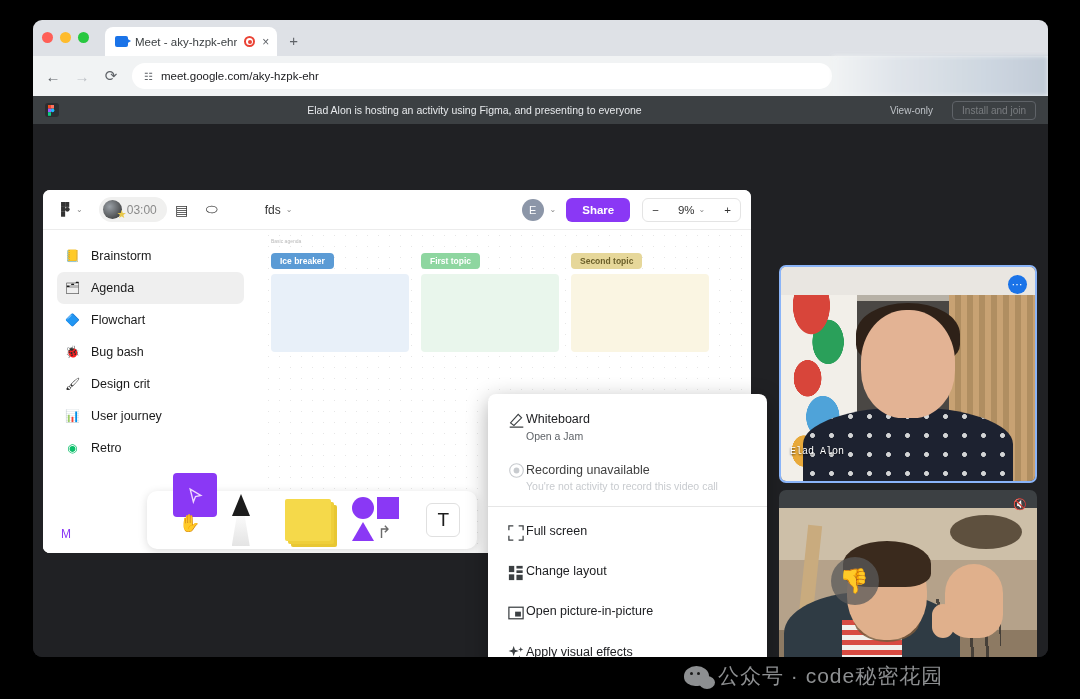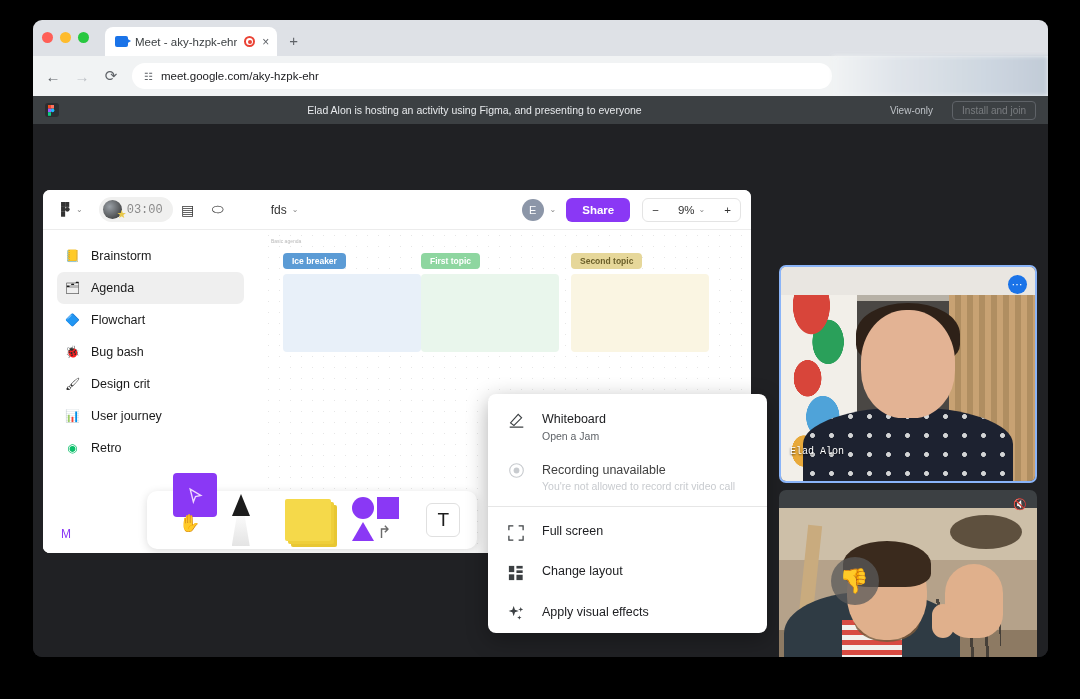--- a/index.html
+++ b/index.html
@@ -104,21 +104,21 @@
   .timer{
     display:flex;align-items:center;gap:5px;background:#f0f0ef;
     border-radius:14px; padding:3px 10px 3px 4px; margin-left:8px;
   }
   .timer-av{
     width:19px;height:19px;border-radius:50%;
     background:radial-gradient(circle at 35% 35%,#9aa0a6,#2b2b2b);
     position:relative;
   }
   .timer-star{position:absolute;right:-5px;bottom:-2px;font-size:11px;color:#e8c84a;}
-  .timer-txt{font-size:12px;color:#8a8a8a;font-family:Liberation Mono, monospace;}
+  .timer-txt{font-size:12px;color:#8a8a8a;font-family:Liberation Sans, sans-serif;}
   .fig-ic{width:30px;text-align:center;color:#333;font-size:14px;}
   .fig-name{margin-left:38px;font-size:12px;color:#333;display:flex;align-items:center;gap:5px;}
   .fig-spacer{flex:1;}
   .fig-av{
     width:22px;height:22px;border-radius:50%;background:#8c96a8;color:#fff;
     font-size:11px;display:flex;align-items:center;justify-content:center;
   }
   .share-btn{
     background:#8a38f5;color:#fff;font-size:11.5px;font-weight:bold;
     border-radius:6px;padding:6px 16px;margin-left:10px;
@@ -187,21 +187,21 @@
   }
   .m-label{position:absolute;left:18px;bottom:12px;color:#8a38f5;font-size:12px;}
 
   
   .ctxmenu{
     position:absolute;left:455px;top:270px;width:279px;
     background:#fff;border-radius:8px;
     box-shadow:0 6px 22px rgba(0,0,0,.32);
     padding:6px 0 0 0; overflow:hidden;
   }
-  .mi{display:flex;align-items:flex-start;gap:16px;padding:9px 18px;}
+  .mi{display:flex;align-items:flex-start;padding:9px 18px;}
   .mi-ic{width:20px;flex:none;display:flex;justify-content:center;padding-top:2px;color:#3c4043;}
   .mi-title{font-size:12.5px;color:#202124;line-height:1.25;}
   .mi-sub{font-size:10.5px;color:#5f6368;margin-top:2px;}
   .mi.disabled .mi-title{color:#404040;}
   .mi.disabled .mi-sub{color:#c8cbcf;}
   .mi.disabled .mi-ic{color:#c8cbcf;}
   .mi-sep{height:1px;background:#e6e6e6;margin:5px 0;}
   .mi-single{align-items:center;padding:11px 18px;}
 
   
@@ -372,21 +372,21 @@
             <div class="sep"></div>
             <div>+</div>
           </span>
         </div>
 
         <div class="fig-body">
           <div class="fig-canvas"></div>
 
           <div class="cardrow">
             <div class="frame-title">Basic agenda</div>
-            <div class="col" style="left:12px;top:12px;">
+            <div class="col" style="left:0;top:12px;">
               <span class="card-label" style="background:#5b9bd5;">Ice breaker</span>
               <div class="col-body" style="width:138px;height:78px;background:#e8f0f9;"></div>
             </div>
             <div class="col" style="left:150px;top:12px;">
               <span class="card-label" style="background:#8ed6a0;">First topic</span>
               <div class="col-body" style="width:138px;height:78px;background:#e9f6ec;"></div>
             </div>
             <div class="col" style="left:300px;top:12px;">
               <span class="card-label" style="background:#e6d79a;color:#6b5f2a;">Second topic</span>
               <div class="col-body" style="width:138px;height:78px;background:#faf5e2;"></div>
@@ -474,21 +474,21 @@
 
         <div class="mi disabled">
           <span class="mi-ic">
             <svg width="17" height="17" viewBox="0 0 20 20">
                 <circle cx="10" cy="10" r="8" fill="none" stroke="#c8cbcf" stroke-width="1.3"></circle>
                 <circle cx="10" cy="10" r="3.4" fill="#c8cbcf"></circle>
               </svg>
           </span>
           <span>
             <span class="mi-title">Recording unavailable</span>
-            <div class="mi-sub">You're not allowed to record crit video call</div>
+            <div class="mi-sub">You're not activity to record this video call</div>
           </span>
         </div>
 
         <div class="mi-sep"></div>
 
         <div class="mi mi-single">
           <span class="mi-ic">
             <svg width="16" height="16" viewBox="0 0 18 18" stroke="#3c4043" stroke-width="1.4" fill="none">
               <path d="M1 6 V1 H6"></path>
                 <path d="M12 1 H17 V6"></path>
@@ -505,20 +505,29 @@
               <rect x="1" y="1" width="6" height="7" fill="#3c4043"></rect>
               <rect x="9.5" y="1" width="7" height="3" fill="#3c4043"></rect>
               <rect x="9.5" y="6" width="7" height="3" fill="#3c4043"></rect>
               <rect x="1" y="10.5" width="6" height="6.5" fill="#3c4043"></rect>
               <rect x="9.5" y="11" width="7" height="6" fill="#3c4043"></rect>
             </svg>
           </span>
           <span class="mi-title">Change layout</span>
         </div>
 
+        <div class="mi mi-single">
+          <span class="mi-ic">
+            <svg width="16" height="16" viewBox="0 0 18 18">
+              <rect x="1" y="2.5" width="16" height="13" fill="none" stroke="#3c4043" stroke-width="1.4"></rect>
+              <rect x="8" y="7.5" width="6.5" height="5.5" fill="#3c4043"></rect>
+            </svg>
+          </span>
+          <span class="mi-title">Open picture-in-picture</span>
+        </div>
 
         <div class="mi mi-single">
           <span class="mi-ic">
             <svg width="17" height="17" viewBox="0 0 18 18" fill="#3c4043">
               <path d="M6 1 L7.4 5 L11.4 6.4 L7.4 7.8 L6 11.8 L4.6 7.8 L0.6 6.4 L4.6 5 Z"></path>
               <path d="M13.5 2 L14.2 4 L16.2 4.7 L14.2 5.4 L13.5 7.4 L12.8 5.4 L10.8 4.7 L12.8 4 Z"></path>
               <path d="M12 11 L12.6 12.7 L14.3 13.3 L12.6 13.9 L12 15.6 L11.4 13.9 L9.7 13.3 L11.4 12.7 Z"></path>
             </svg>
           </span>
           <span class="mi-title">Apply visual effects</span>
@@ -557,14 +566,21 @@
           <div class="p2-react">👎</div>
         </div>
         <span class="tile-mute">🔇</span>
 
       </div>
 
     </div>
 
   </div>
 
+  <div class="watermark">
+    <span class="wechat">
+        <i class="a"></i>
+        <i class="b"></i>
+      </span>
+    <span>公众号 · code秘密花园</span>
+  </div>
 
 </div>
 
 </body></html>

